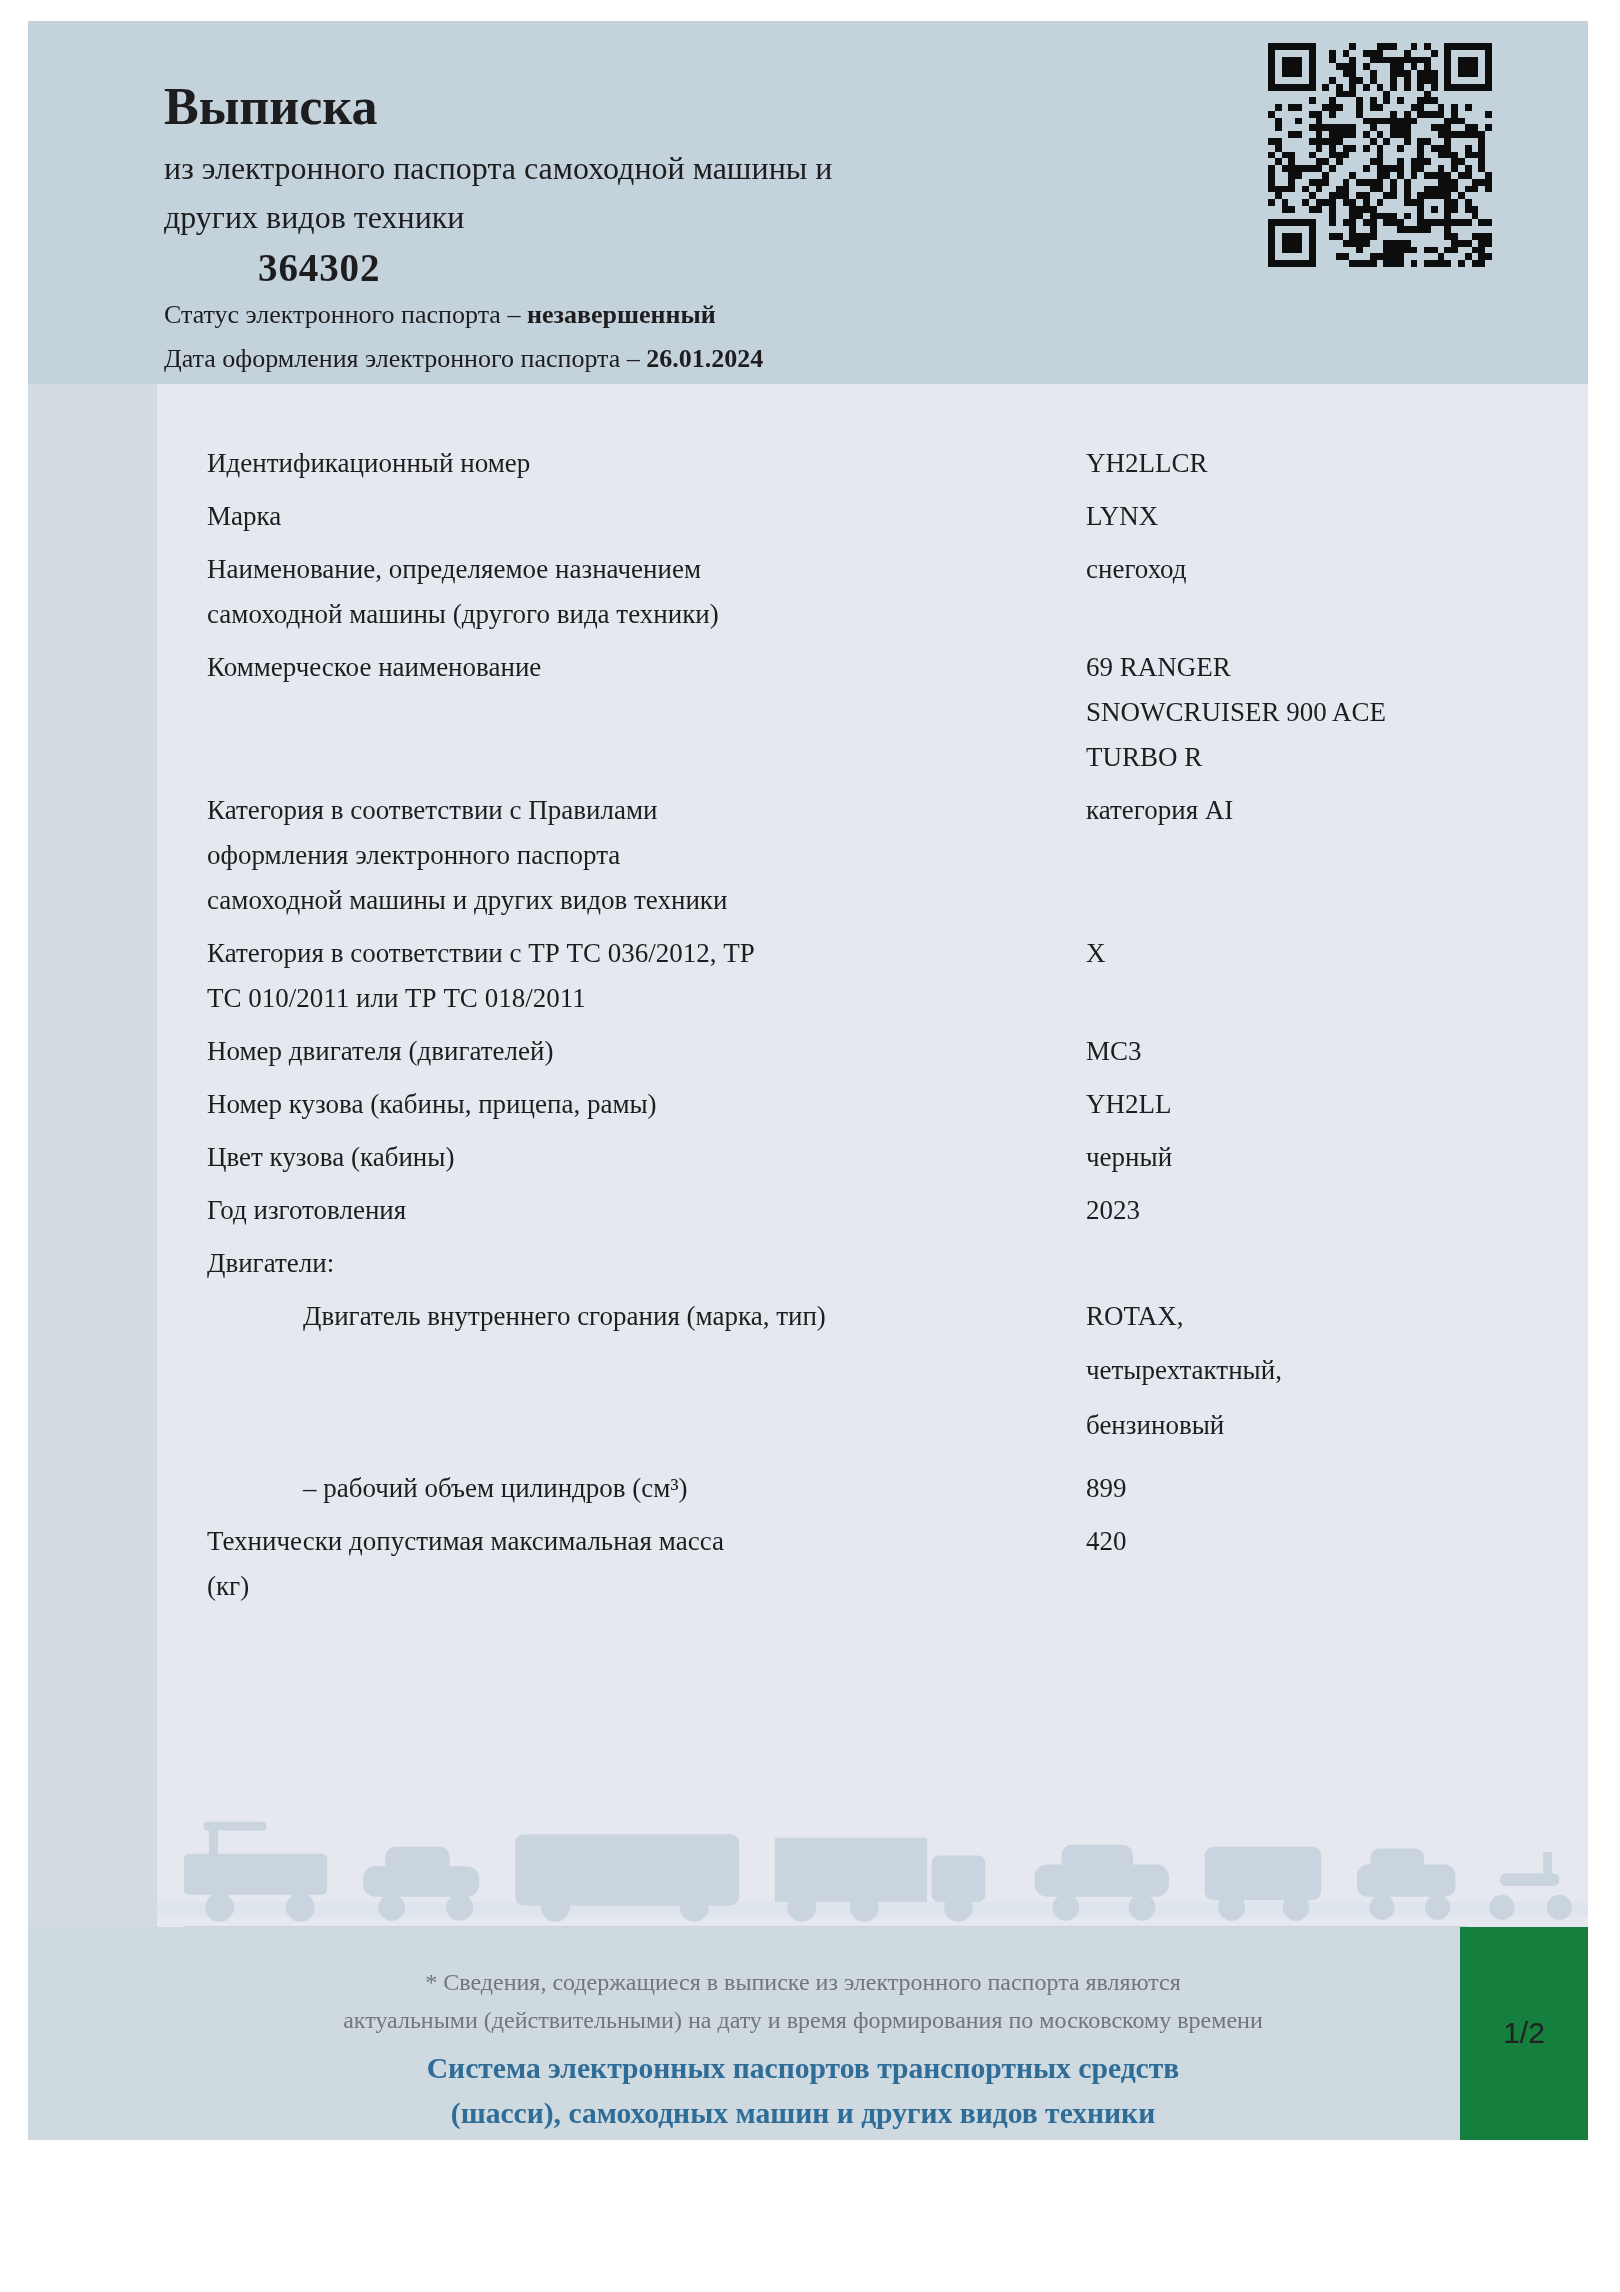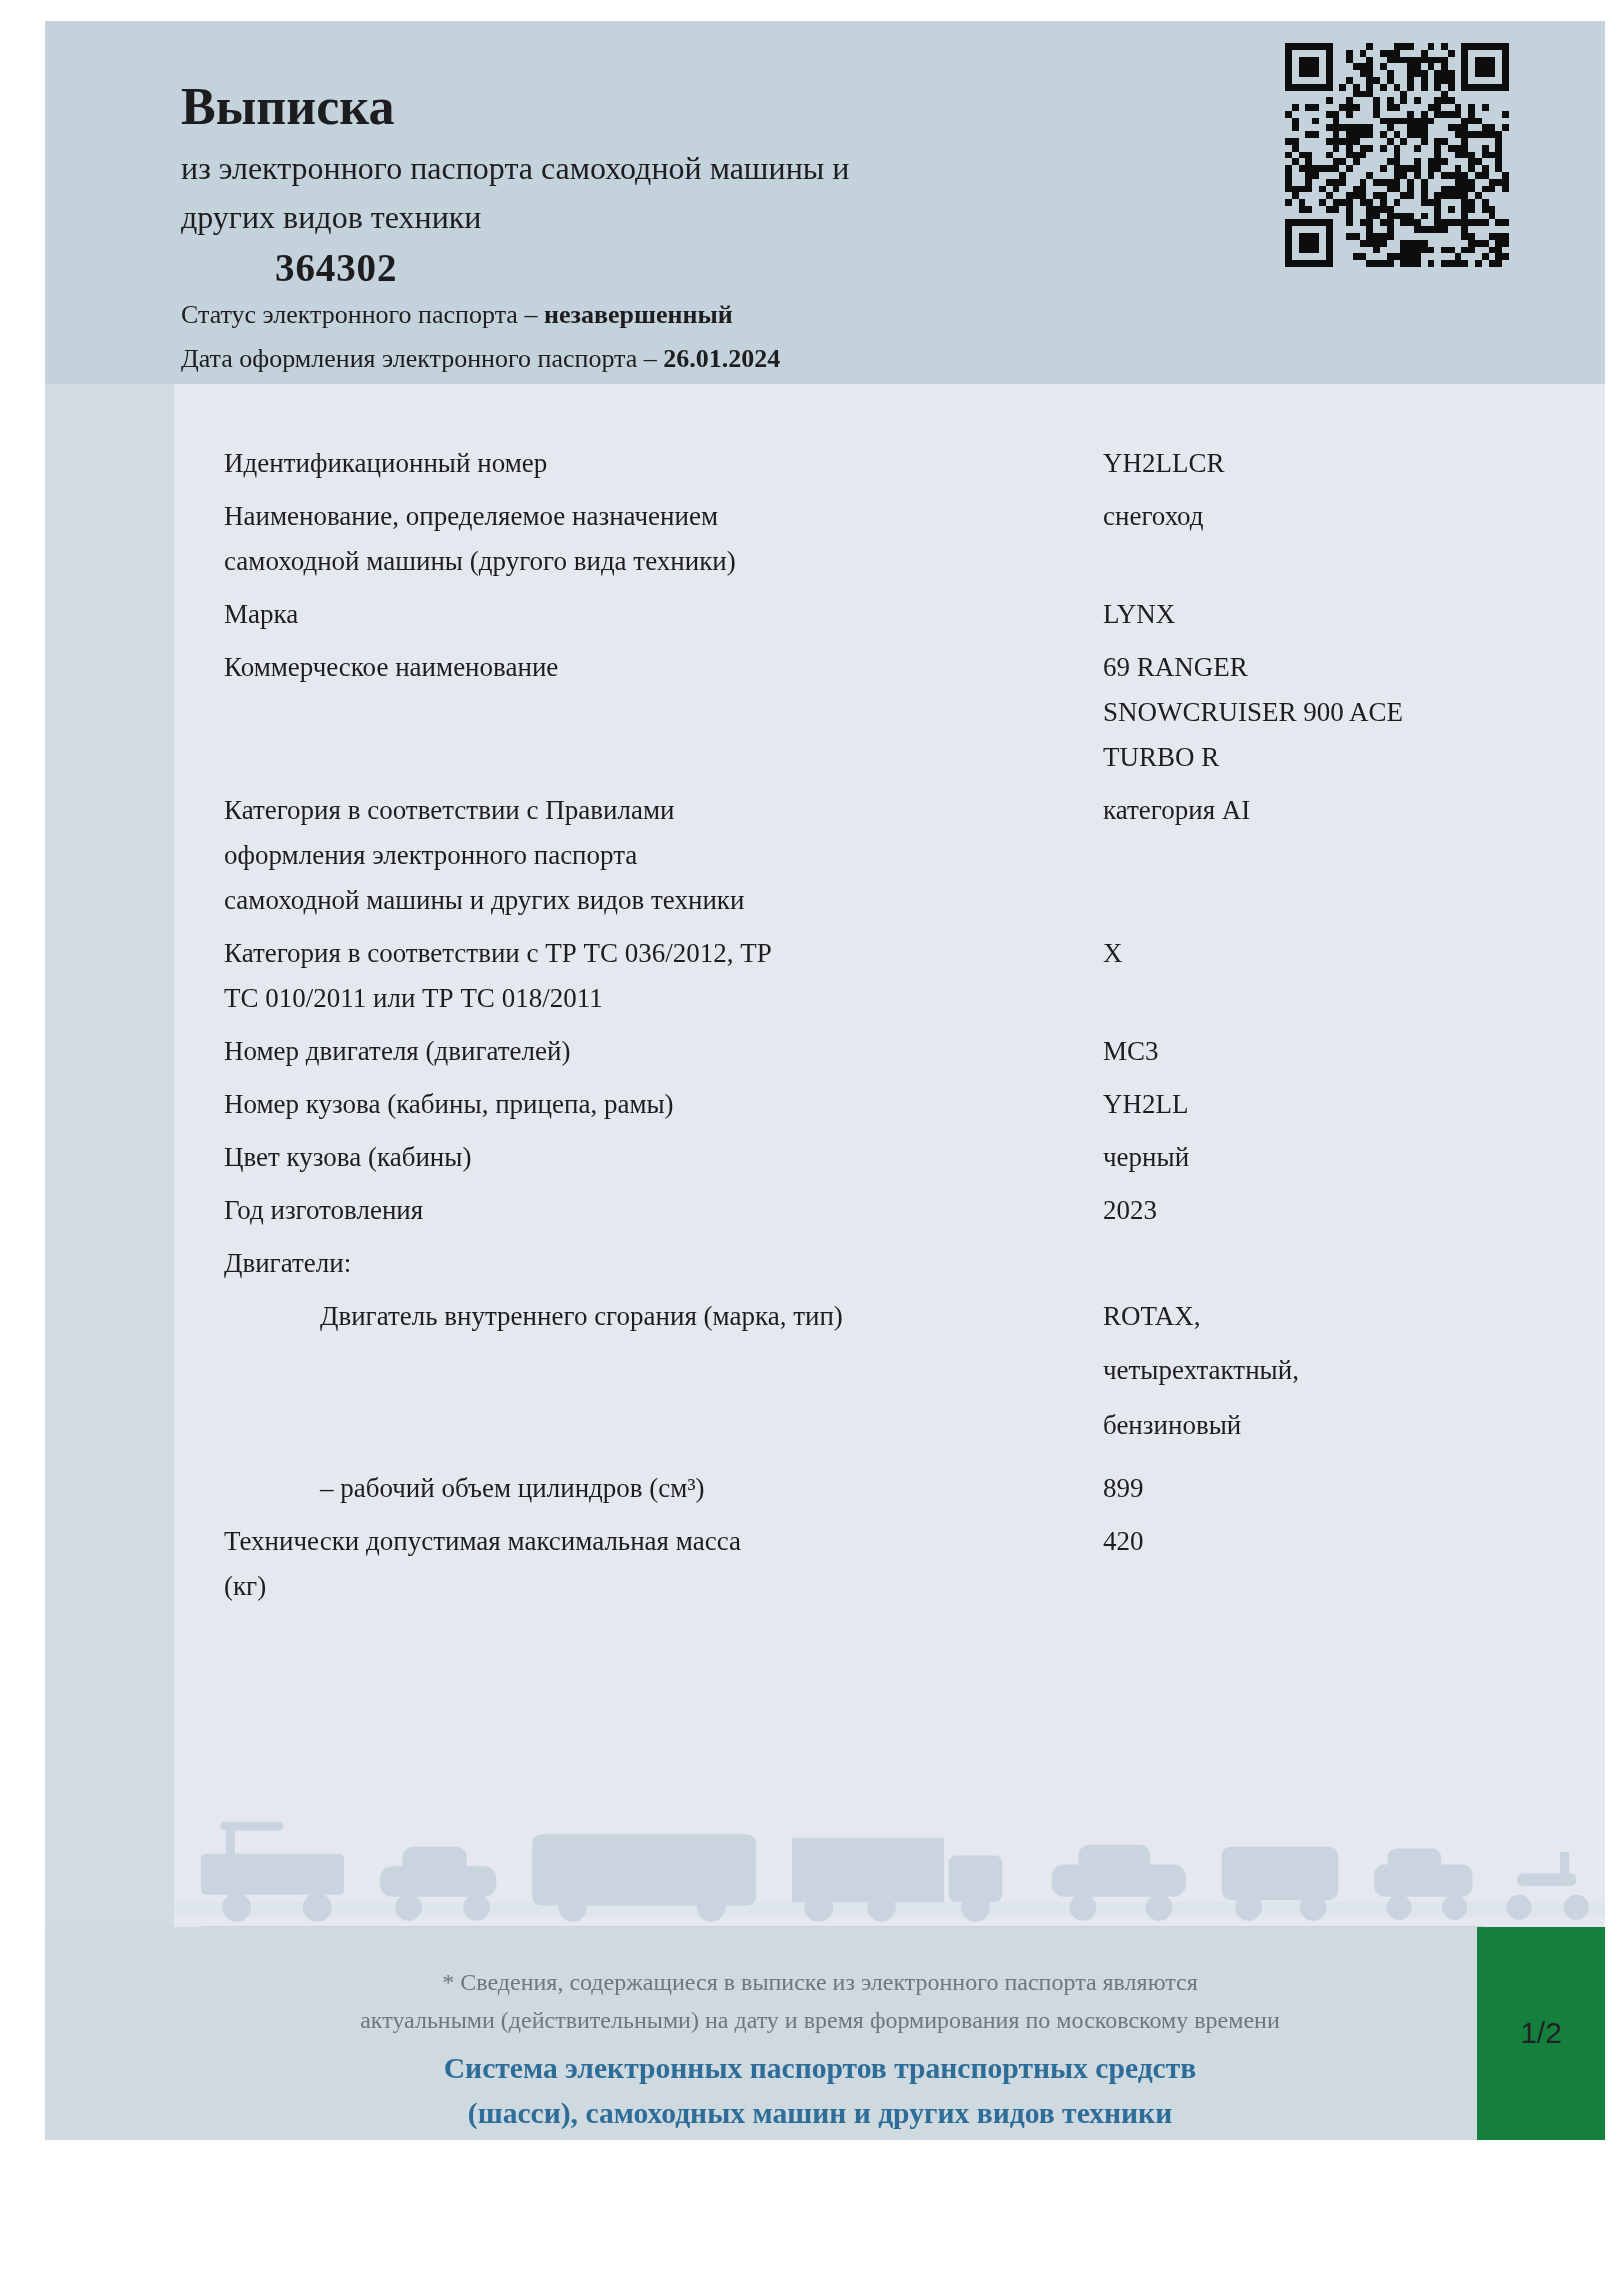--- a/index.html
+++ b/index.html
@@ -1,18 +1,18 @@
 <!DOCTYPE html>
 <html style="font-size:14.3px"><head>
 <meta charset="utf-8">
 <style>
   html,body{margin:0;padding:0;background:#ffffff;}
   .page{position:relative;width:1620px;height:2293px;background:#ffffff;overflow:hidden;
         font-family:"Liberation Serif",serif;color:#1d1d1f;}
-  .doc{position:absolute;left:45px;top:20.6px;width:1560px;}
+  .doc{position:absolute;left:28px;top:20.6px;width:1560px;}
 
   
   .hdr{height:363px;background:#c4d2db;position:relative;}
   .hdr-text{padding:54px 0 0 136px;}
   .title{font-size:52px;line-height:63px;font-weight:700;margin:0;}
   .sub{font-size:32px;line-height:49px;margin-top:6.3px;}
   .num{font-size:39px;line-height:45px;font-weight:700;margin:2.7px 0 0 94px;letter-spacing:0.9px;}
   .meta{font-size:26px;line-height:39px;margin-top:5.4px;}
   .meta b{font-weight:700;}
   .qr{position:absolute;top:22.4px;right:96px;width:224px;height:224px;}
@@ -605,33 +605,33 @@
             <div class="f-row">
               <div class="f-label">
                 <div class="cell-line">Идентификационный номер</div>
               </div>
               <div class="f-value">
                 <div class="cell-line">YH2LLCR</div>
               </div>
             </div>
             <div class="f-row">
               <div class="f-label">
+                <div class="cell-line">Марка</div>
+              </div>
+              <div class="f-value">
+                <div class="cell-line">LYNX</div>
+              </div>
+            </div>
+            <div class="f-row">
+              <div class="f-label">
                 <div class="cell-line">Наименование, определяемое назначением</div>
                 <div class="cell-line">самоходной машины (другого вида техники)</div>
               </div>
               <div class="f-value">
                 <div class="cell-line">снегоход</div>
-              </div>
-            </div>
-            <div class="f-row">
-              <div class="f-label">
-                <div class="cell-line">Марка</div>
-              </div>
-              <div class="f-value">
-                <div class="cell-line">LYNX</div>
               </div>
             </div>
             <div class="f-row">
               <div class="f-label">
                 <div class="cell-line">Коммерческое наименование</div>
               </div>
               <div class="f-value">
                 <div class="cell-line">69 RANGER</div>
                 <div class="cell-line">SNOWCRUISER 900 ACE</div>
                 <div class="cell-line">TURBO R</div>

